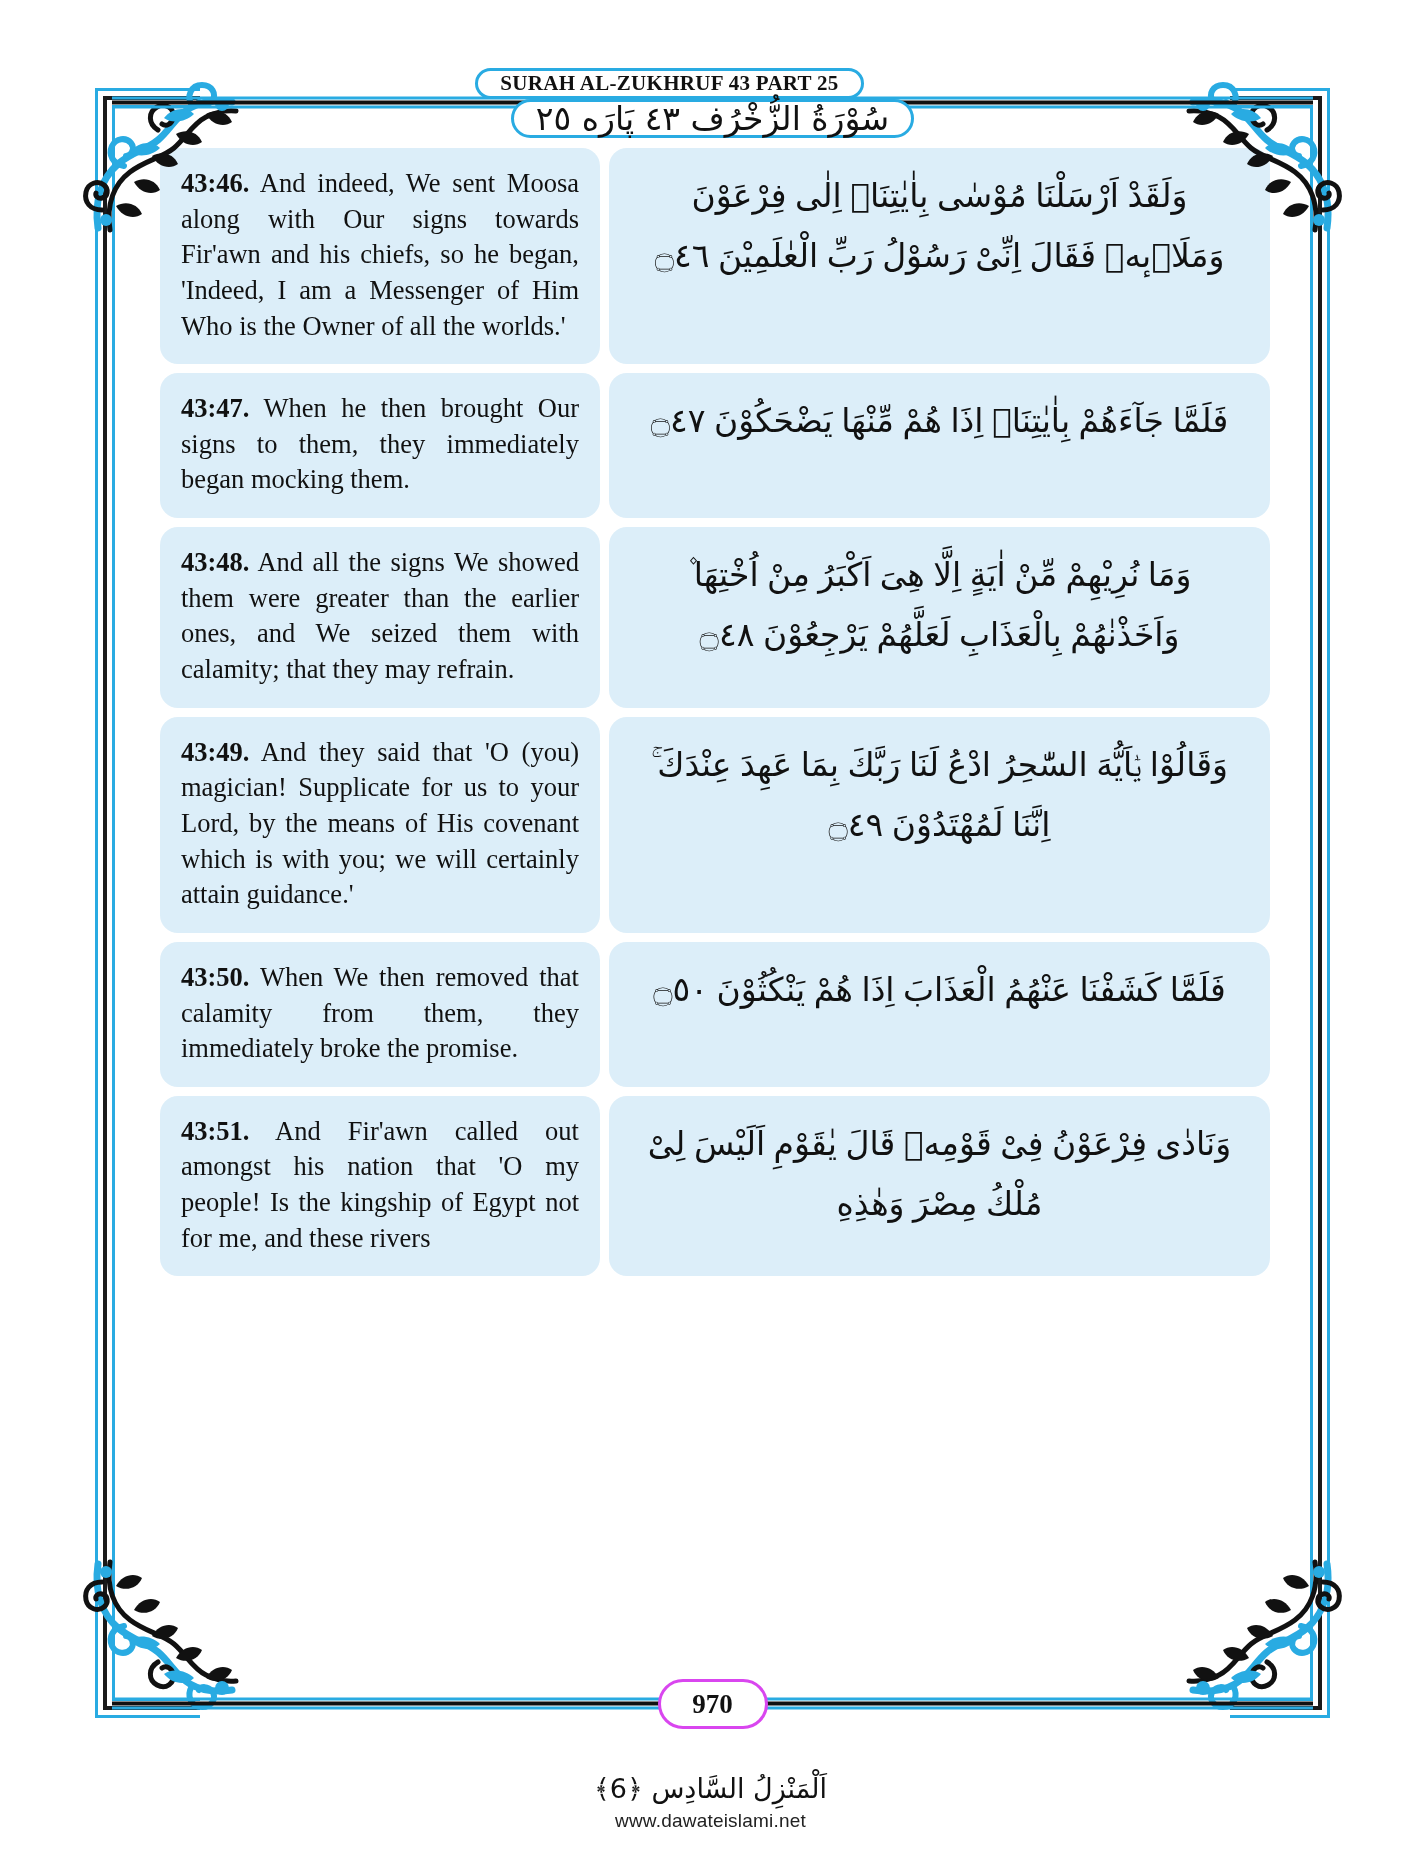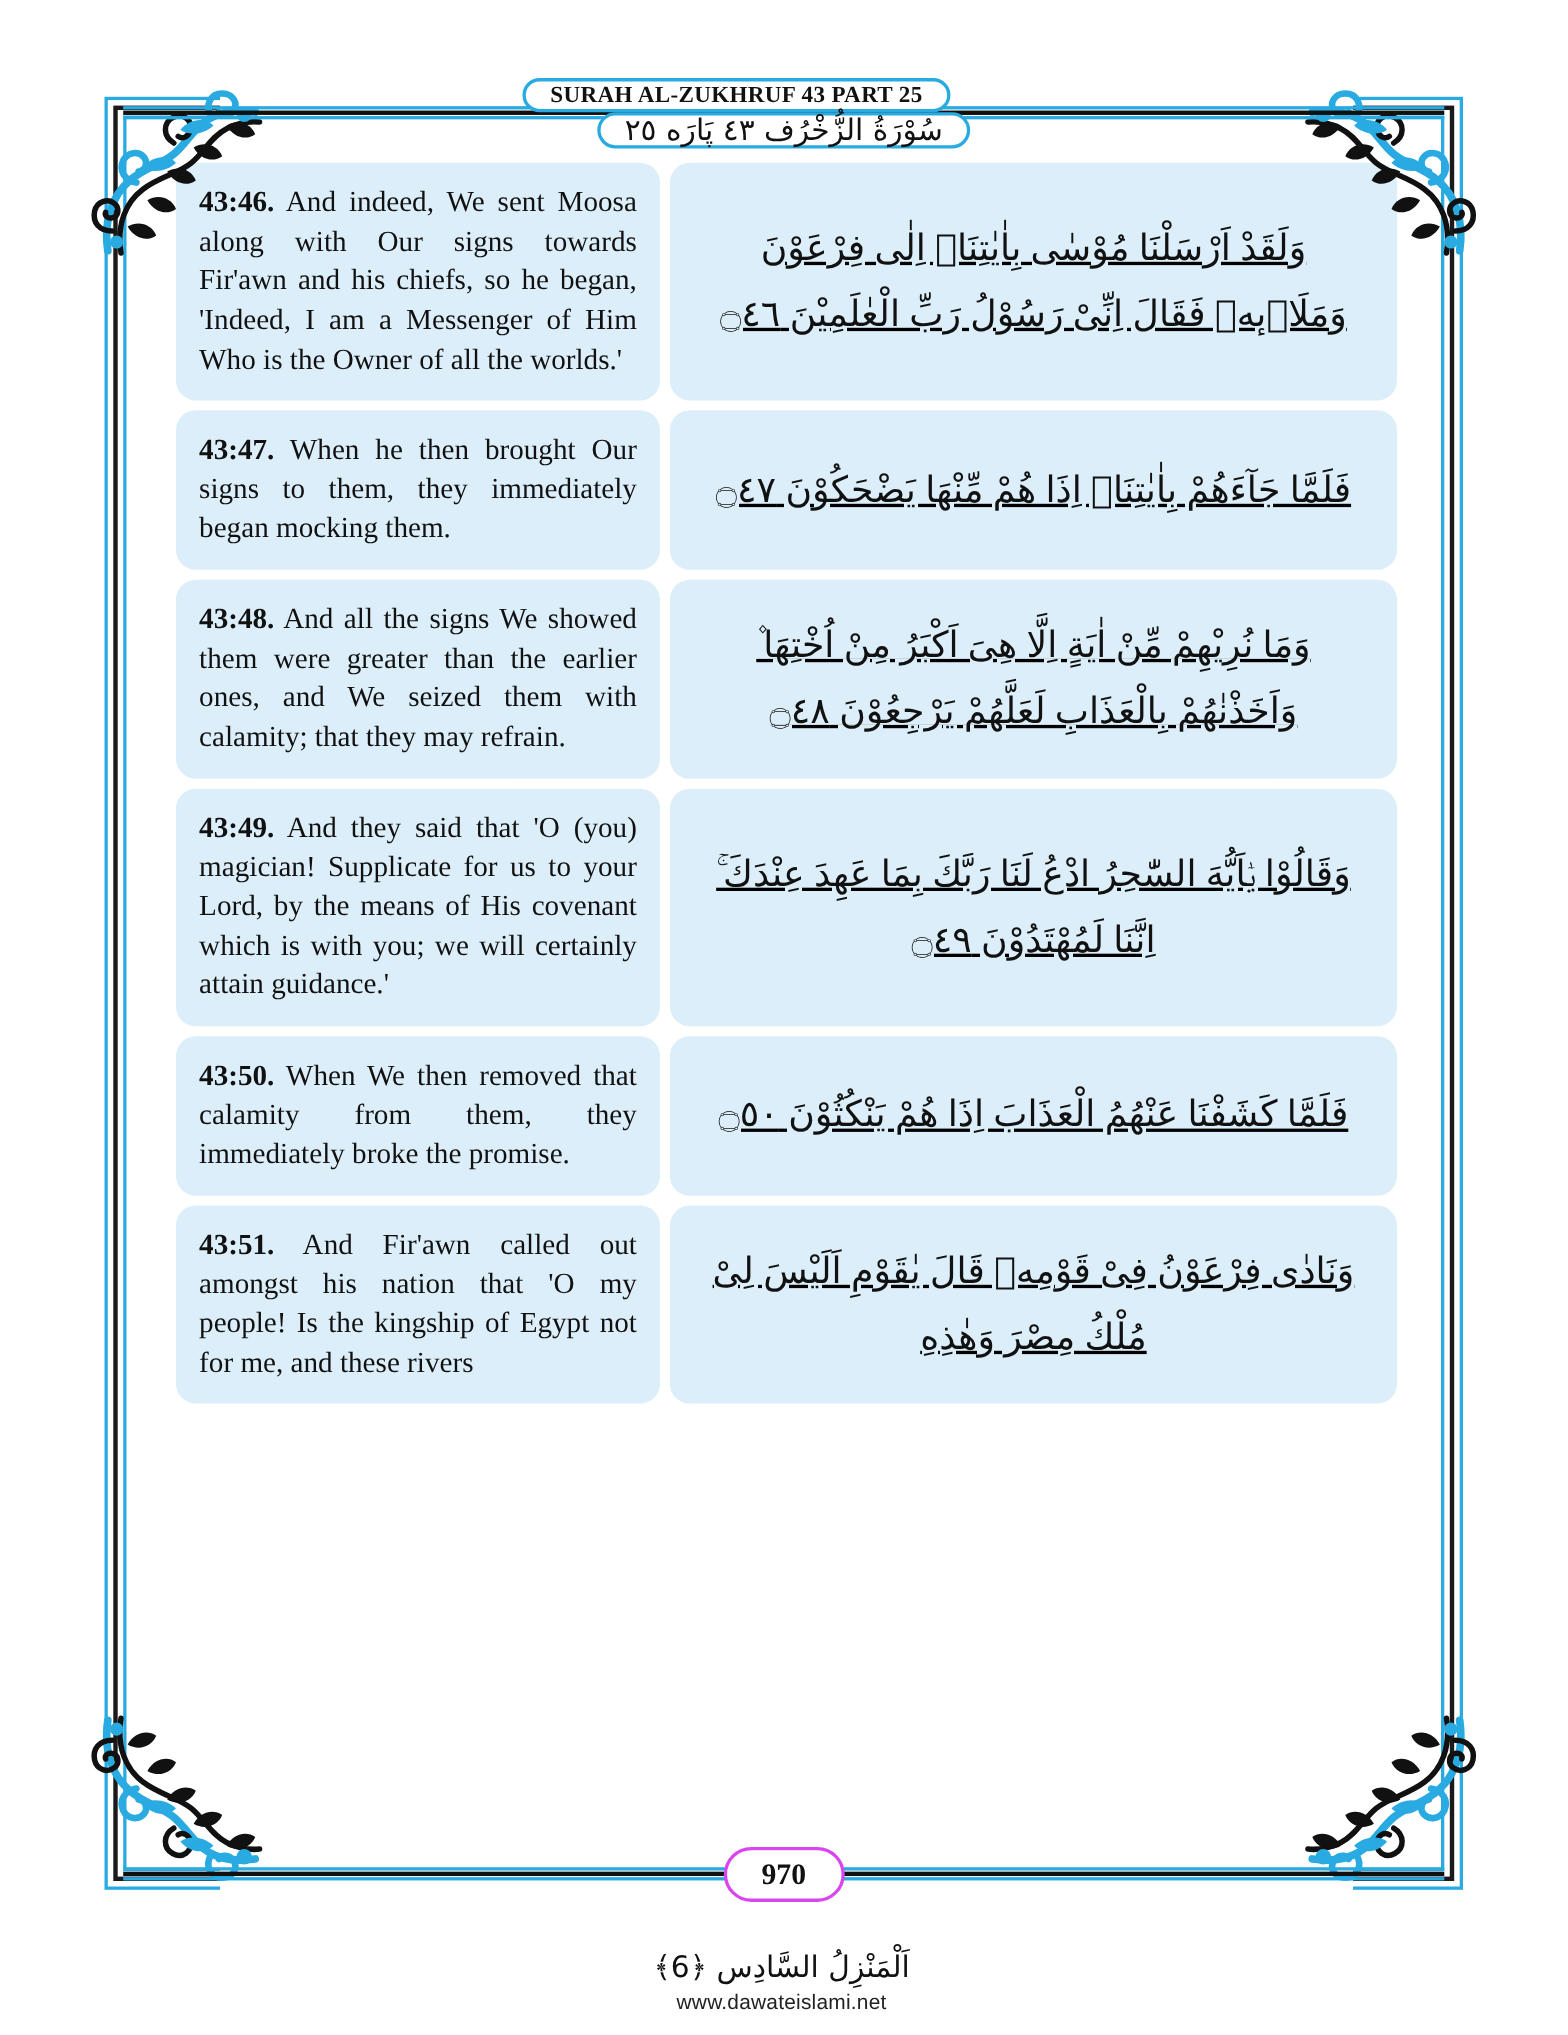--- a/index.html
+++ b/index.html
@@ -105,21 +105,21 @@
     font-size: 21px;
     letter-spacing: 0.3px;
     color: #111111;
     white-space: nowrap;
   }
   .cap-ar {
     min-width: 322px;
   }
   .cap-ar span {
     font-family: "DejaVu Sans", sans-serif;
-    font-size: 27px;
+    font-size: 33px;
     color: #111111;
     direction: rtl;
     white-space: nowrap;
     line-height: 1;
   }
 
   
   .content {
     position: absolute;
     left: 160px; top: 148px;
@@ -137,22 +137,21 @@
     border-radius: 18px;
     padding: 18px 21px 20px 21px;
   }
   .cell.en {
     width: 440px;
     flex: 0 0 440px;
   }
   .cell.ar {
     flex: 1 1 auto;
     display: flex;
-    align-items: center;
-    text-decoration: underline;
+    align-items: flex-start;
   }
 
   .en-text {
     font-family: "Liberation Serif", serif;
     font-size: 26.5px;
     line-height: 1.345;
     color: #111111;
     text-align: justify;
     text-justify: inter-word;
     hyphens: none;

